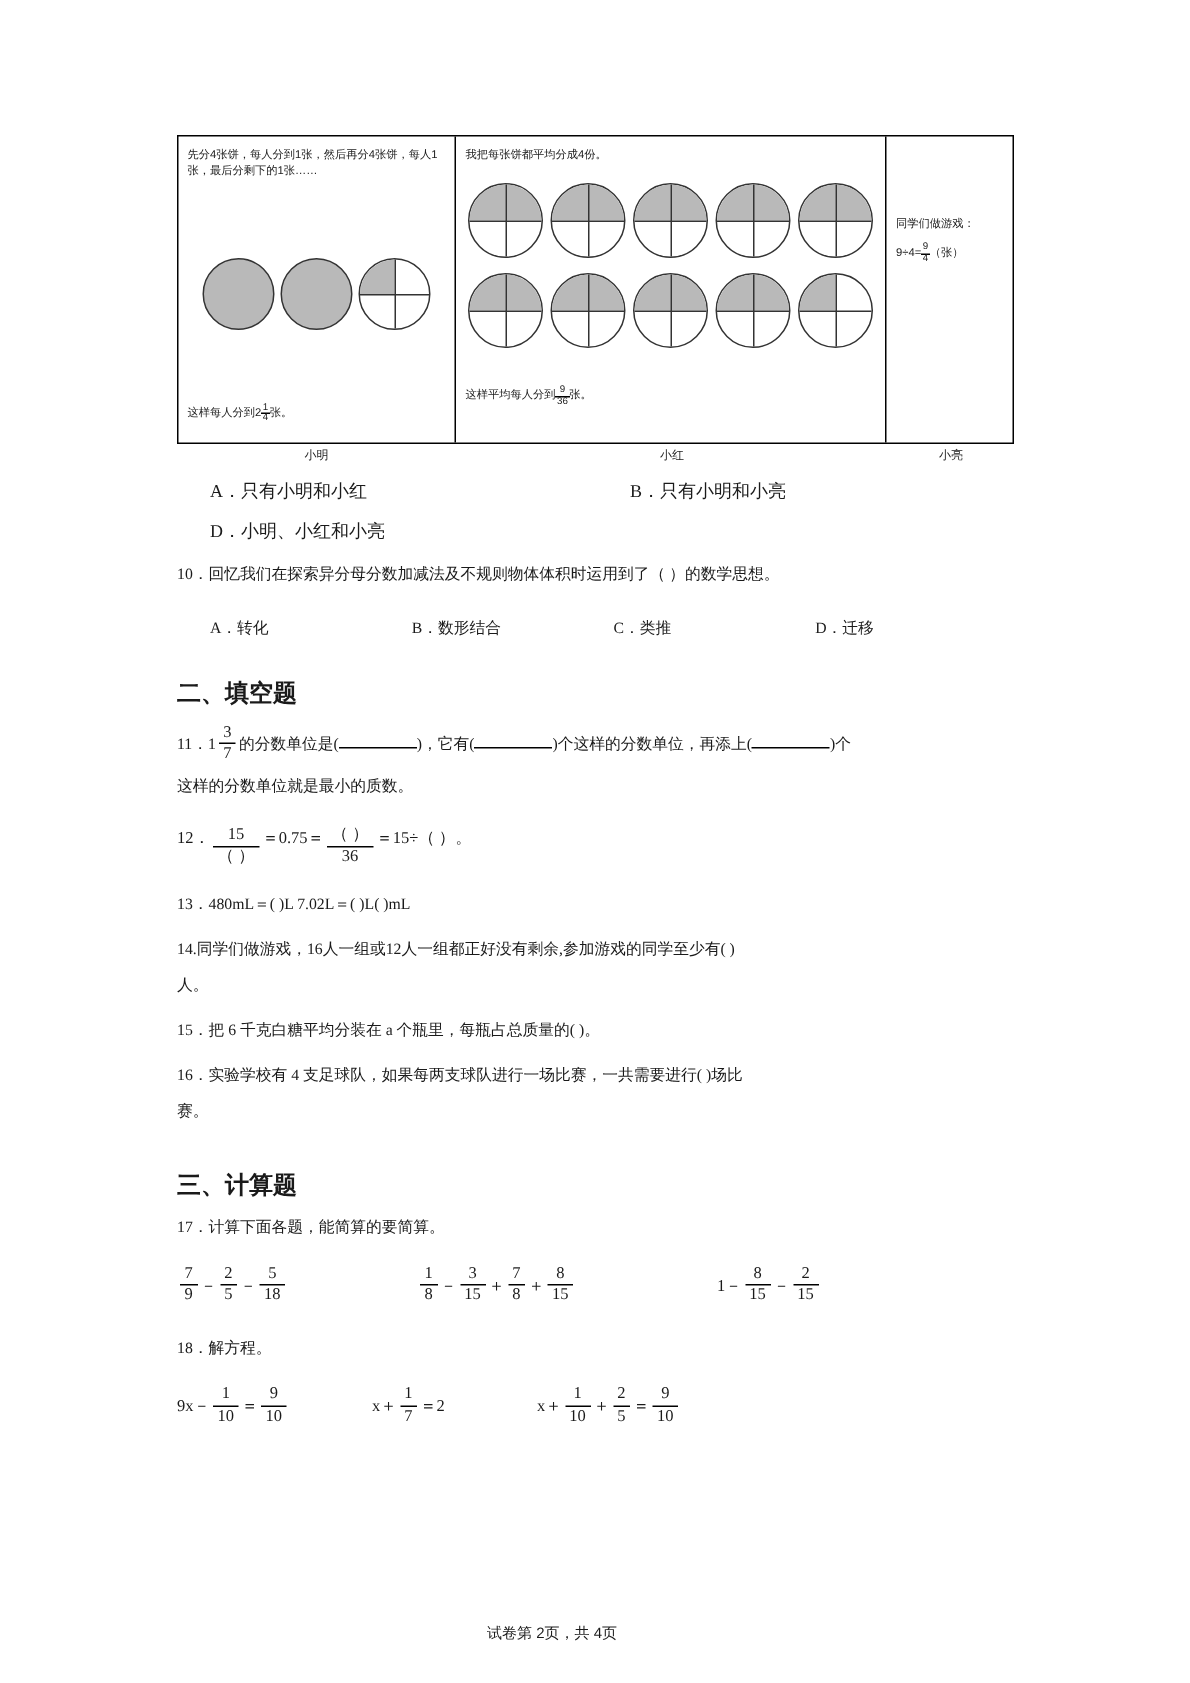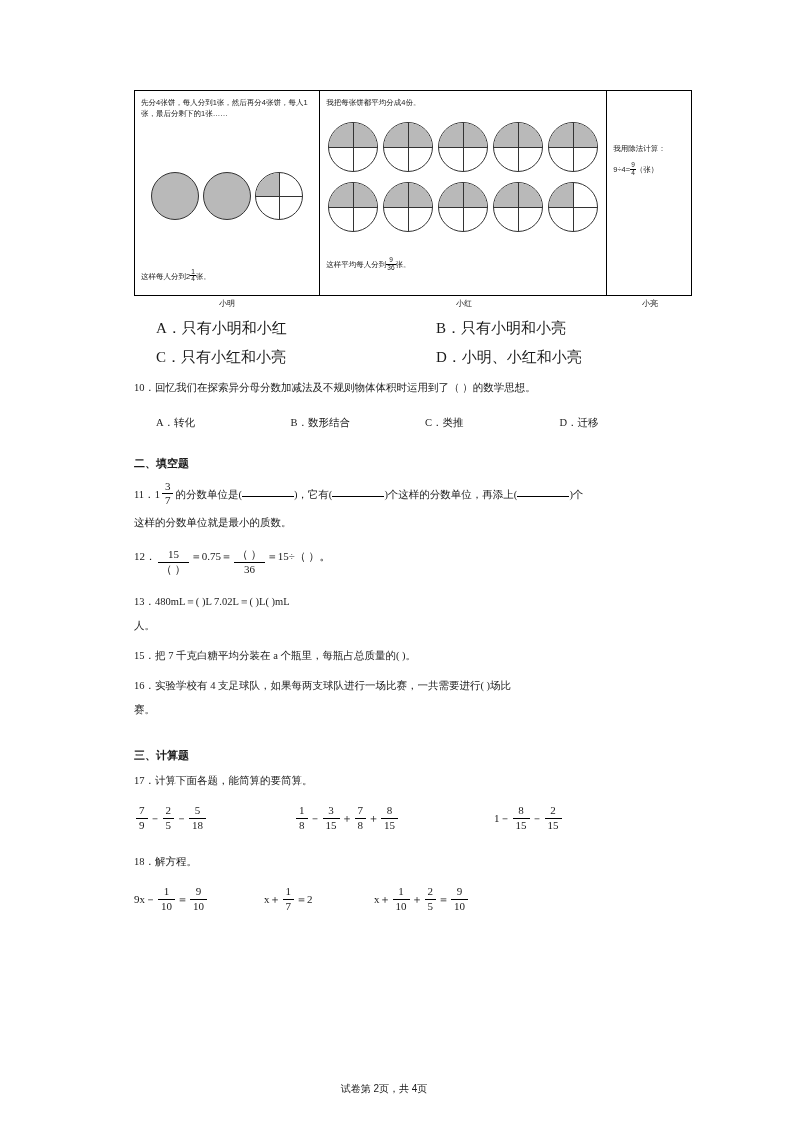--- a/index.html
+++ b/index.html
@@ -6,21 +6,21 @@
   body{
     width:793px;height:1122px;
     background:#ffffff;
     font-family:"Liberation Serif", serif;
     color:#1a1a1a;
     position:relative;
     overflow:hidden;
   }
   .page{
     position:absolute;
-    left:16px;top:0;width:736px;height:1122px;
+    left:0;top:0;width:736px;height:1122px;
   }
   .content{
     position:absolute;
     left:118px; top:90px; width:560px;
   }
 
   
   .figure{
     display:flex;
     border:1px solid #000;
@@ -78,30 +78,30 @@
   }
   .fig-label{text-align:center;}
   .fl1{width:186px;}
   .fl2{width:288px;}
   .fl3{width:84px;}
 
   
   .q-opts{
     display:flex;
     margin:10px 0 0 0;
-    font-size:15px;
+    font-size:12px;
     align-items:flex-end;
   }
   .q-opts .opt{width:50%;padding-left:22px;box-sizing:border-box;}
   .para{font-size:10.5px;line-height:2.0;margin-top:10px;}
   .opts-row4{display:flex;font-size:10.5px;margin-top:18px;padding-left:22px;}
   .opts-row4 .o{width:25%;}
 
   .section-head{
-    font-weight:bold;font-size:11px;margin-top:26px;margin-bottom:4px;
+    font-weight:bold;font-size:16px;margin-top:26px;margin-bottom:4px;
     font-family:"Liberation Sans", sans-serif;
   }
   .blank{display:inline-block;border-bottom:1px solid #000;width:52px;}
 
   .line{font-size:10.5px;line-height:2.3;}
   .line2{font-size:10.5px;line-height:2.3;margin-top:2px;}
 
   
   .frac{display:inline-block;text-align:center;vertical-align:middle;margin:0 2px;position:relative;top:-1px;}
   .frac .n{display:block;border-bottom:1px solid #000;padding:0 3px;font-size:10px;line-height:1.25;}
@@ -210,40 +210,39 @@
             </div>
 
           <div class="fig-bottom-text" style="position:absolute;left:0;bottom:6px;">
             <span>这样平均每人分到</span><span class="mixnum"><span class="num">9</span><span class="den">36</span></span><span>张。</span>
           </div>
         </div>
       </div>
 
       <div class="fig-col c3">
         <div class="c3-body">
-          <div class="fig-text" style="padding-top:52px;">我用除法计算：</div>
+          <div class="fig-text" style="padding-top:52px;">同学们做游戏：</div>
           <div class="fig-text" style="padding-top:8px;">
             <span>9÷4=</span><span class="mixnum"><span class="num">9</span><span class="den">4</span></span><span>（张）</span>
           </div>
         </div>
       </div>
     </div>
 
     <div class="fig-label-row">
       <div class="fig-label fl1">小明</div>
       <div class="fig-label fl2">小红</div>
       <div class="fig-label fl3">小亮</div>
     </div>
 
     <div class="q-opts">
       <div class="opt">A．只有小明和小红</div>
       <div class="opt">B．只有小明和小亮</div>
     </div>
     <div class="q-opts">
-      <div class="opt">C．只有小红和小亮</div>
       <div class="opt">D．小明、小红和小亮</div>
     </div>
 
     <div class="para">10．回忆我们在探索异分母分数加减法及不规则物体体积时运用到了（    ）的数学思想。</div>
     <div class="opts-row4">
       <div class="o">A．转化</div>
       <div class="o">B．数形结合</div>
       <div class="o">C．类推</div>
       <div class="o">D．迁移</div>
     </div>
@@ -263,22 +262,23 @@
         </span>
       <span>＝0.75＝</span>
       <span class="frac big">
           <span class="n">（    ）</span>
           <span class="d">36</span>
         </span>
       <span>＝15÷（    ）。</span>
     </div>
 
     <div class="line" style="margin-top:12px;">13．480mL＝(           )L     7.02L＝(          )L(          )mL</div>
+    <div class="line" style="margin-top:6px;">14.同学们做游戏，16人一组或12人一组都正好没有剩余,参加游戏的同学至少有(           )</div>
     <div class="line">人。</div>
-    <div class="line" style="margin-top:6px;">15．把 7 千克白糖平均分装在 a 个瓶里，每瓶占总质量的(            )。</div>
+    <div class="line" style="margin-top:6px;">15．把 6 千克白糖平均分装在 a 个瓶里，每瓶占总质量的(            )。</div>
     <div class="line" style="margin-top:6px;">16．实验学校有 4 支足球队，如果每两支球队进行一场比赛，一共需要进行(           )场比</div>
     <div class="line">赛。</div>
 
     <div class="section-head" style="">三、计算题</div>
 
     <div class="line" style="margin-top:6px;">17．计算下面各题，能简算的要简算。</div>
 
     <div class="calc-row">
       <div class="item" style="width:160px;">
         <span class="frac big"><span class="n">7</span><span class="d">9</span></span><span>－</span><span class="frac big"><span class="n">2</span><span class="d">5</span></span><span>－</span><span class="frac big"><span class="n">5</span><span class="d">18</span></span>

